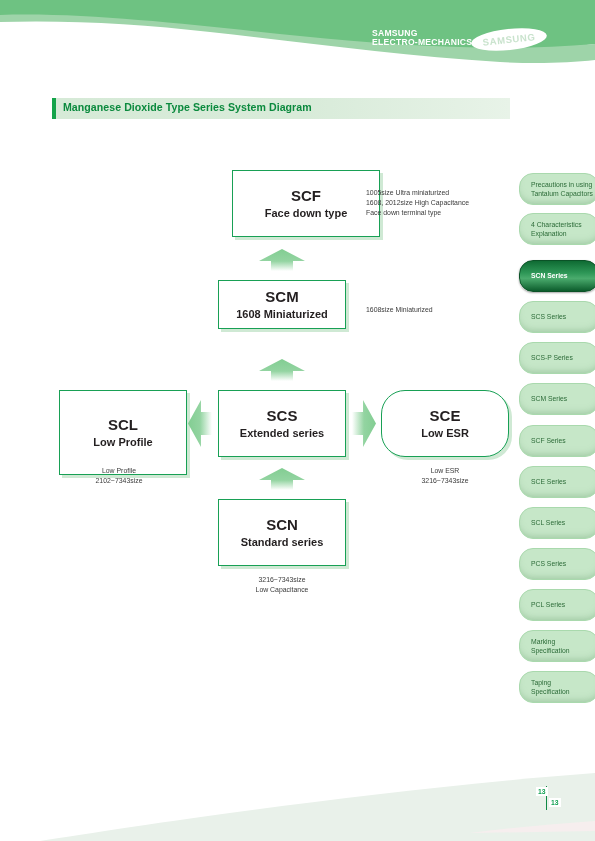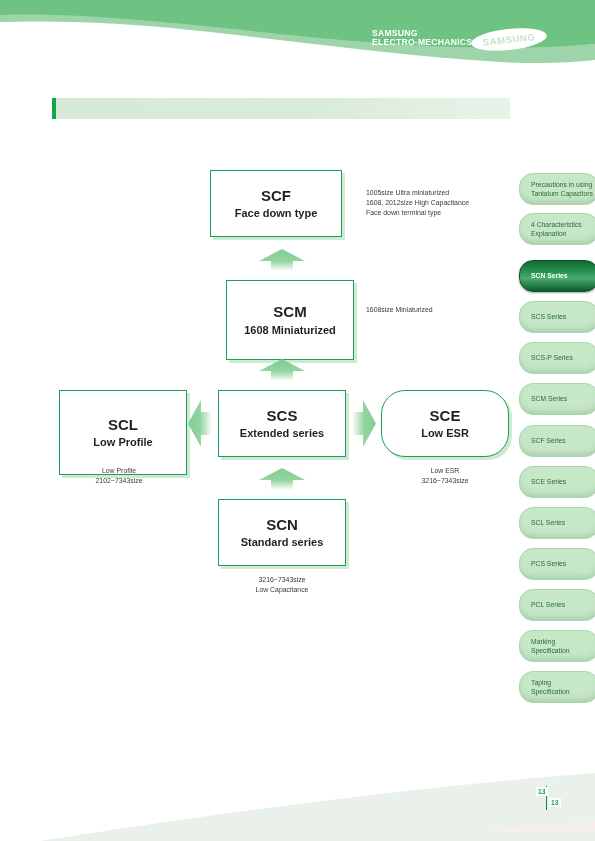--- a/index.html
+++ b/index.html
@@ -114,22 +114,22 @@
     line-height: 1.1;
     margin-bottom: 3px;
   }
   .dbox .desc {
     font-size: 11px;
     font-weight: bold;
     color: #231f20;
     line-height: 1.1;
   }
 
-  #box-scf { left: 210px; top: 170px; width: 132px; height: 67px; }
-  #box-scm { left: 226px; top: 280px; width: 128px; height: 80px; }
+  #box-scf { left: 232px; top: 170px; width: 148px; height: 67px; }
+  #box-scm { left: 218px; top: 280px; width: 128px; height: 49px; }
   #box-scl { left: 59px;  top: 390px; width: 128px; height: 85px; }
   #box-scs { left: 218px; top: 390px; width: 128px; height: 67px; }
   #box-sce { left: 381px; top: 390px; width: 128px; height: 67px; border-radius: 24px; }
   #box-scn { left: 218px; top: 499px; width: 128px; height: 67px; }
 
   
   .note {
     position: absolute;
     font-size: 6.9px;
     line-height: 1.42;
@@ -247,20 +247,21 @@
   </div>
 
   <div class="samsung-oval">
     <div class="oval-bg"></div>
     <div class="oval-text">SAMSUNG</div>
   </div>
 </div>
 
 <div id="title-bar">
   <div class="accent"></div>
+  <div class="title-text">Manganese Dioxide Type Series System Diagram</div>
 </div>
 
 <div class="dbox" id="box-scf">
   <div class="code">SCF</div>
   <div class="desc">Face down type</div>
 </div>
 
 <div class="dbox" id="box-scm">
   <div class="code">SCM</div>
   <div class="desc">1608 Miniaturized</div>

